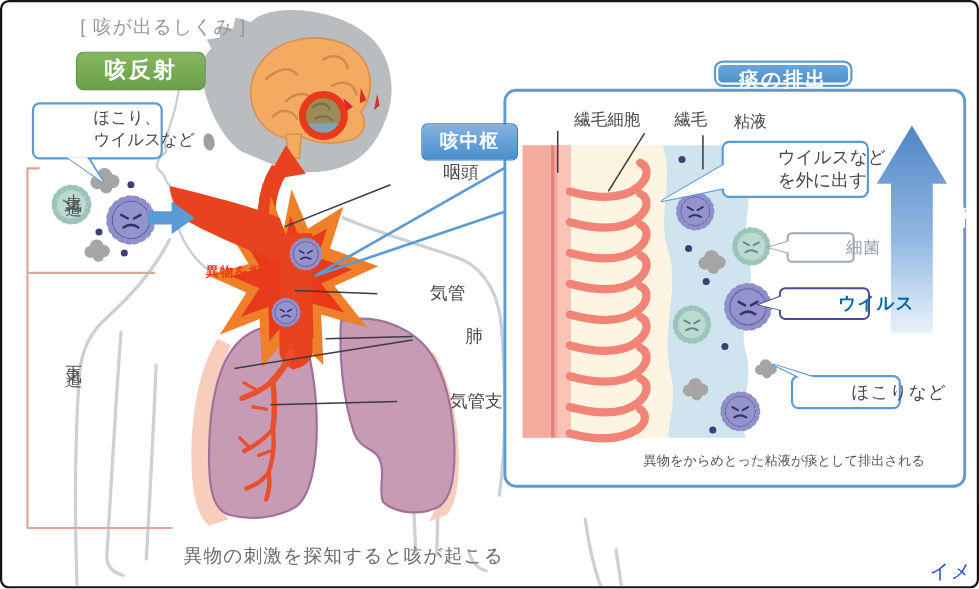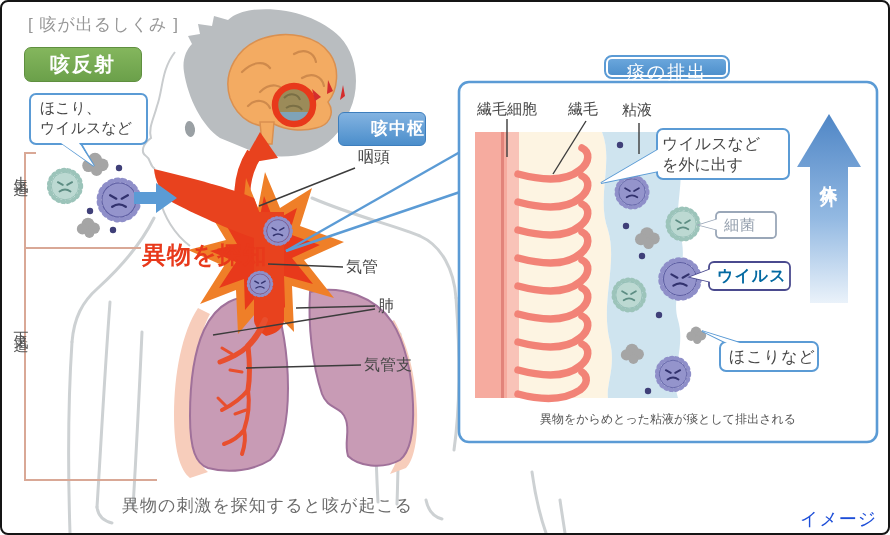--- a/index.html
+++ b/index.html
@@ -1,33 +1,33 @@
 <!DOCTYPE html>
 <html><head>
 <meta charset="utf-8">
 <style>
   html,body{margin:0;padding:0;background:#fff;}
   .frame{position:relative;width:886px;height:531px;border:2px solid #151515;border-radius:8px;
          background:#fff;overflow:hidden;font-family:"Liberation Sans","DejaVu Sans",sans-serif;}
-  .abs{position:absolute;}
+  .abs{position:absolute;margin-left:45px;}
   svg{position:absolute;left:0;top:0;}
   .fig-title{left:26px;top:11px;font-size:17px;color:#979797;letter-spacing:1px;}
   .badge-green{left:22px;top:45px;width:116px;height:33px;line-height:33px;text-align:center;
     background:linear-gradient(#84b65d,#6ba04a);border:1px solid #5f8f3f;border-radius:7px;
     color:#fff;font-size:20px;font-weight:bold;letter-spacing:2px;}
   .bubble-text{color:#474747;font-size:15px;line-height:1.3;}
   .v-text{writing-mode:vertical-rl;text-orientation:upright;color:#555;font-size:15px;letter-spacing:3px;}
   .lbl{font-size:16px;color:#474747;}
-  .detect{left:140px;top:237px;font-size:24px;font-weight:bold;color:#e8391b;letter-spacing:1px;}
-  .cough-center{left:336px;top:110px;width:86px;height:32px;line-height:32px;text-align:right;
+  .detect{left:140px;top:237px;font-size:12px;font-weight:bold;color:#e8391b;letter-spacing:1px;}
+  .cough-center{left:336px;top:110px;width:86px;height:32px;line-height:32px;text-align:center;
     background:linear-gradient(#83b3e1,#4b8ecb);border:1px solid #3d7ebd;border-radius:6px;
     color:#fff;font-size:17px;font-weight:bold;letter-spacing:1px;}
   .panel-title-outer{left:602px;top:53px;background:#fff;border:2px solid #5b9bd5;border-radius:8px;padding:2px;}
   .panel-title-inner{width:118px;height:16px;line-height:26px;text-align:center;border-radius:4px;
-    background:linear-gradient(#6aa6dc,#4e90cc);color:#fff;font-size:18px;font-weight:normal;letter-spacing:2px;}
+    background:linear-gradient(#6aa6dc,#4e90cc);color:#fff;font-size:18px;font-weight:bold;letter-spacing:2px;}
   .panel-lbl{font-size:15px;color:#474747;}
   .cilia-bubble{left:660px;top:131px;font-size:16px;color:#474747;line-height:1.32;}
   .bacteria-lbl{left:722px;top:214px;font-size:15px;color:#95a0ae;letter-spacing:1px;}
   .virus-lbl{left:715px;top:264px;font-size:16px;font-weight:bold;color:#0369a1;letter-spacing:1px;}
   .dust-lbl{left:727px;top:345px;font-size:16px;color:#474747;letter-spacing:1px;}
   .outward{left:815px;top:170px;writing-mode:vertical-rl;text-orientation:upright;color:#fff;
     font-size:17px;font-weight:bold;letter-spacing:4px;}
   .panel-caption{left:458px;top:409px;width:416px;text-align:center;font-size:12px;color:#555;}
   .footer-caption{left:120px;top:492px;font-size:17px;color:#6b6b6b;letter-spacing:1px;}
   .watermark{left:798px;top:505px;font-size:18px;color:#1d4ed8;letter-spacing:1px;}

